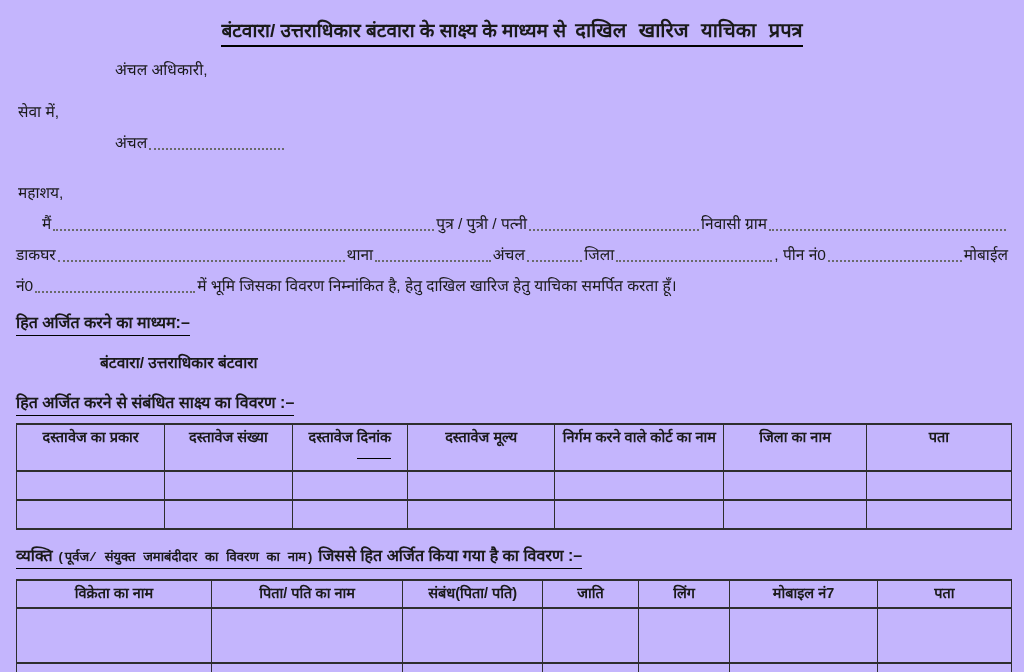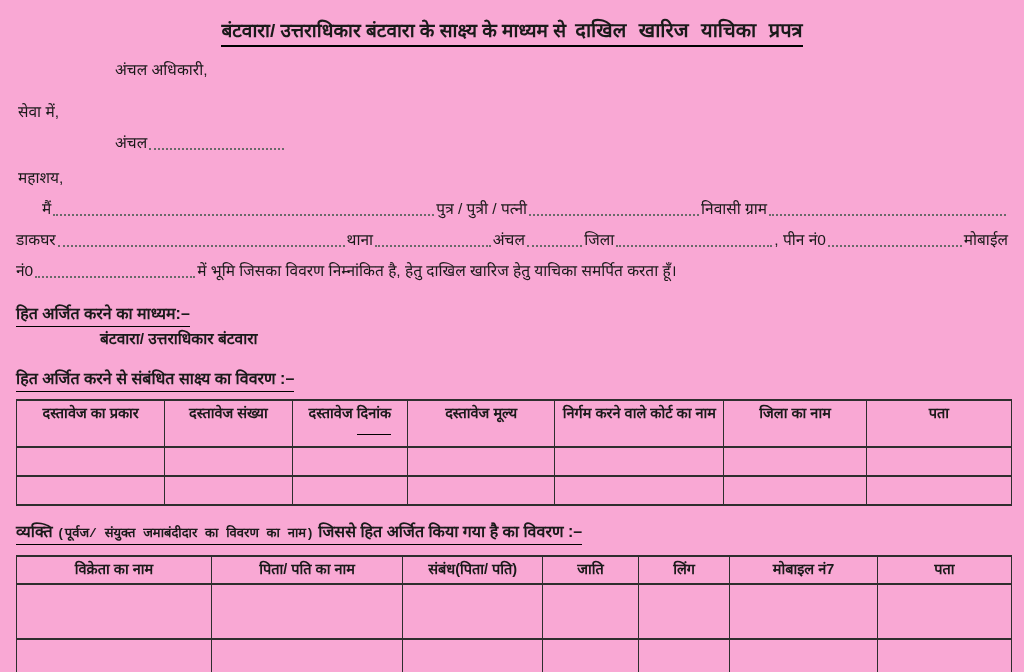--- a/index.html
+++ b/index.html
@@ -1,21 +1,21 @@
 <!DOCTYPE html>
 <html><head>
 <meta charset="utf-8">
 <style>
   * { margin: 0; padding: 0; box-sizing: border-box; }
   html, body { background: #ffffff; }
   .page {
     position: relative;
     width: 1024px;
     height: 672px;
-    background: #f9a8d4;
+    background: #c4b5fd;
     color: #1a1a1a;
     font-family: "Liberation Sans", sans-serif;
     font-size: 15.5px;
     overflow: hidden;
   }
   .inner { padding: 14px 16px 0 16px; }
 
   
   .title-row { text-align: center; margin-top: 2px; }
   .title-underline {
@@ -37,38 +37,38 @@
   
   .dots {
     border-bottom: 2px dotted #6a6a6a;
     align-self: flex-end;
     margin: 0 2px 3px 2px;
     height: 1px;
   }
   .dots-fixed { display: inline-block; }
 
   
-  .greeting { margin-top: 13px; }
+  .greeting { margin-top: 28px; }
   .pline { display: flex; align-items: flex-end; margin-top: 9px; }
   .pline span.lbl { white-space: nowrap; }
   .g1 { flex-grow: 3.7; } .g2 { flex-grow: 1.65; } .g3 { flex-grow: 2.3; }
   .g4 { flex-grow: 2.85; } .g5 { flex-grow: 1.15; } .g6 { flex-grow: 0.55; }
   .g7 { flex-grow: 1.55; } .g8 { flex-grow: 1.33; }
   .indent-main { margin-left: 26px; }
 
   
-  .heading { margin-top: 21px; }
+  .heading { margin-top: 15px; }
   .h-underline {
     display: inline-block;
     font-weight: bold;
     font-size: 16px;
     border-bottom: 1.6px solid #000;
     padding-bottom: 2px;
   }
-  .medium-value { margin-left: 84px; font-weight: bold; font-size: 15.5px; }
+  .medium-value { margin-top: 15px; margin-left: 84px; font-weight: bold; font-size: 15.5px; }
   .paren-small { font-size: 13px; font-family: Liberation Mono, monospace; }
 
   
   table {
     width: 996px;
     margin-top: 7px;
     border-collapse: collapse;
     table-layout: fixed;
   }
   th, td {

